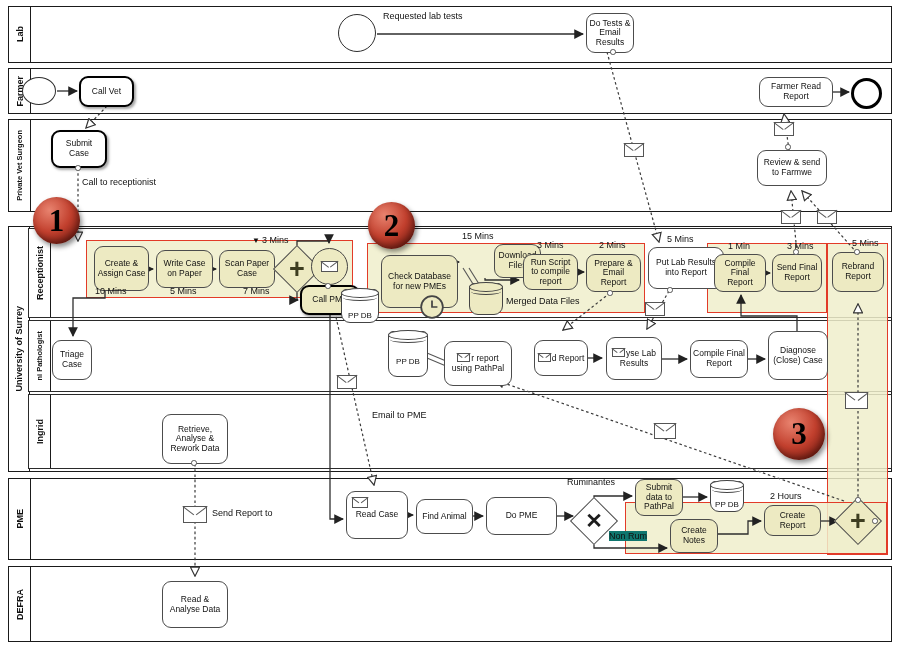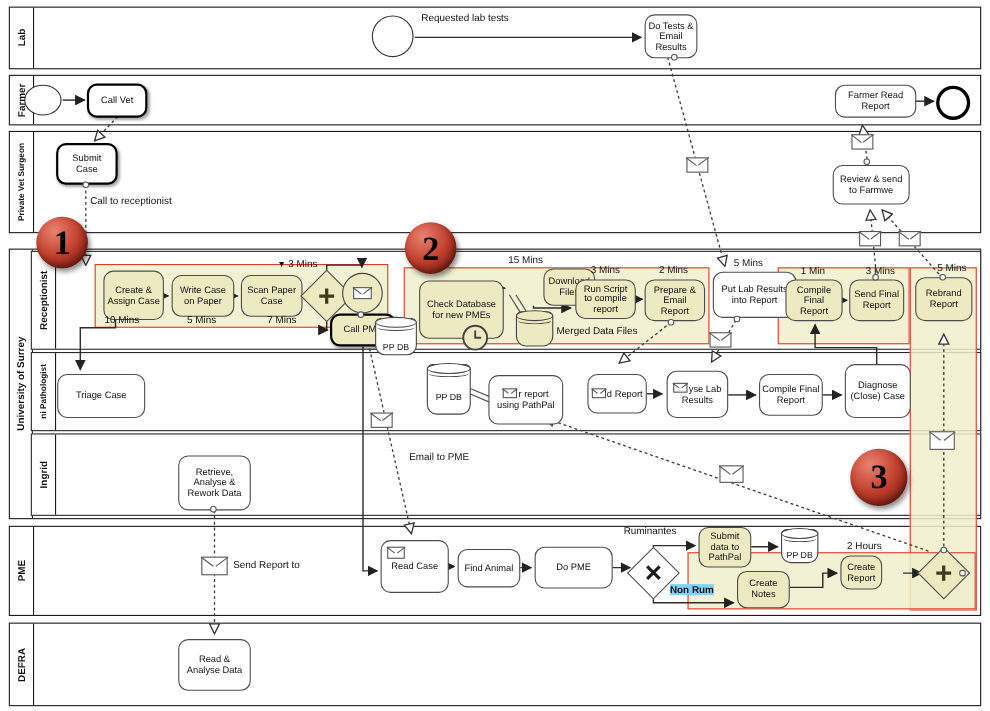--- a/index.html
+++ b/index.html
@@ -258,21 +258,21 @@
   <div class="task yellow" style="left:772px;top:254px;width:50px;height:38px;">
     <span>Send Final Report</span>
     </div>
   <div class="lbl" style="left:852px;top:238px;">5 Mins</div>
   <div class="task yellow" style="left:832px;top:252px;width:52px;height:40px;">
     <span>Rebrand Report</span>
     </div>
   <div class="env" style="left:624px;top:143px;width:20px;height:14px;"></div>
   <div class="env" style="left:645px;top:302px;width:20px;height:14px;"></div>
 
-  <div class="task" style="left:52px;top:340px;width:80px;height:40px;">
+  <div class="task" style="left:52px;top:340px;width:40px;height:40px;">
     <span>Triage Case</span>
     </div>
   <div class="cyl" style="left:388px;top:331px;width:40px;height:46px;">
     <span style="margin-bottom:8px;">PP DB</span>
     </div>
   <div class="task" style="left:444px;top:341px;width:68px;height:45px;">
     <span><span class="env inline"></span><span>r report using PathPal</span></span>
     </div>
   <div class="task" style="left:534px;top:340px;width:54px;height:36px;">
     <span><span class="env inline"></span><span>d Report</span></span>
@@ -305,32 +305,32 @@
     <span>Find Animal</span>
     </div>
   <div class="task" style="left:486px;top:497px;width:71px;height:38px;">
     <span>Do PME</span>
     </div>
   <div class="gw" style="left:577px;top:504px;width:34px;height:34px;">
     <div class="d"></div>
       <div class="sym cross">✕</div>
     </div>
   <div class="lbl" style="left:567px;top:477px;text-align:right;">Ruminantes</div>
-  <div class="lbl" style="left:609px;top:531px;background:#7dd3fc;font-weight:bold;">Non Rum</div>
+  <div class="lbl" style="left:609px;top:531px;background:#0f766e;">Non Rum</div>
   <div class="task yellow" style="left:635px;top:479px;width:48px;height:37px;">
     <span>Submit data to PathPal</span>
     </div>
   <div class="cyl" style="left:710px;top:481px;width:34px;height:31px;">
     <span>PP DB</span>
     </div>
   <div class="task yellow" style="left:670px;top:519px;width:48px;height:34px;">
     <span>Create Notes</span>
     </div>
   <div class="lbl" style="left:770px;top:491px;">2 Hours</div>
-  <div class="task yellow" style="left:764px;top:505px;width:38px;height:31px;">
+  <div class="task yellow" style="left:764px;top:505px;width:57px;height:31px;">
     <span>Create Report</span>
     </div>
   <div class="gw yellow" style="left:841px;top:504px;width:34px;height:34px;">
     <div class="d"></div>
       <div class="sym plus">+</div>
     </div>
 
   <div class="task" style="left:162px;top:581px;width:66px;height:47px;">
     <span>Read &amp; Analyse Data</span>
     </div>

